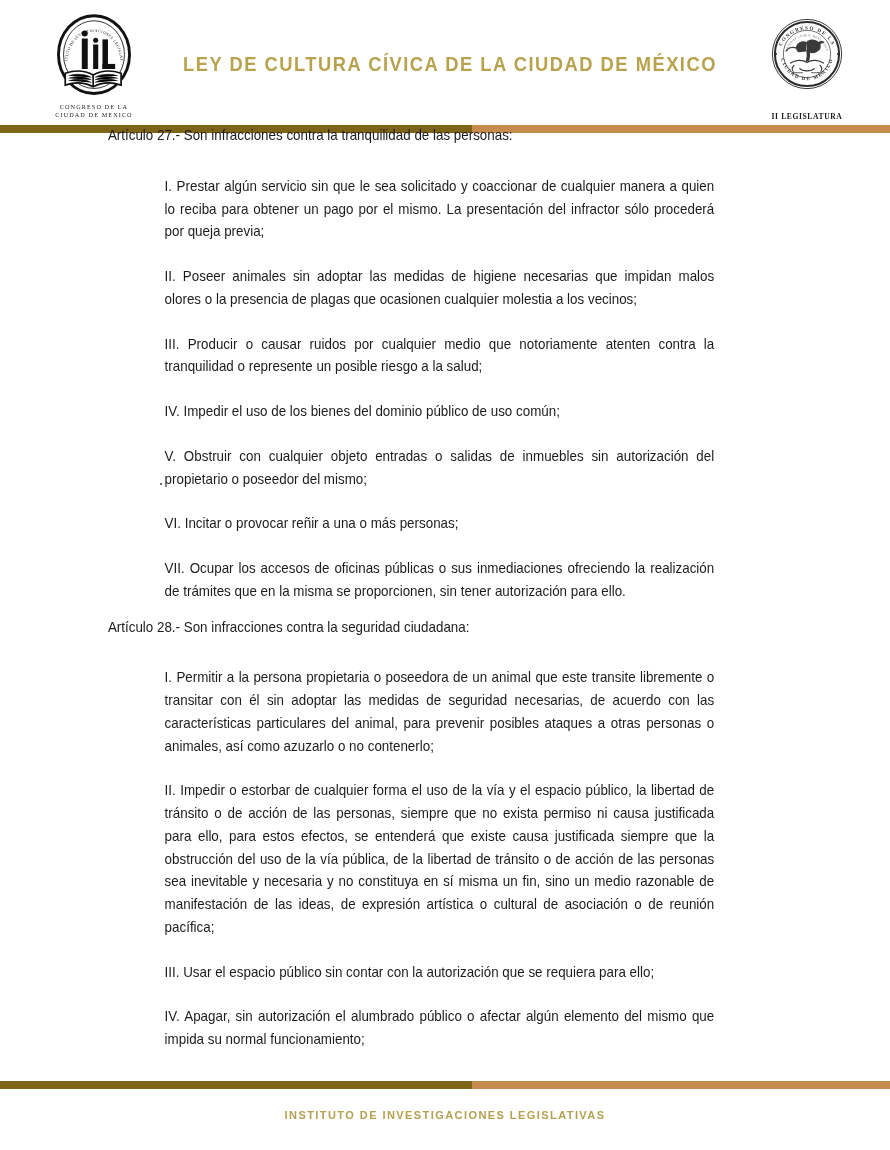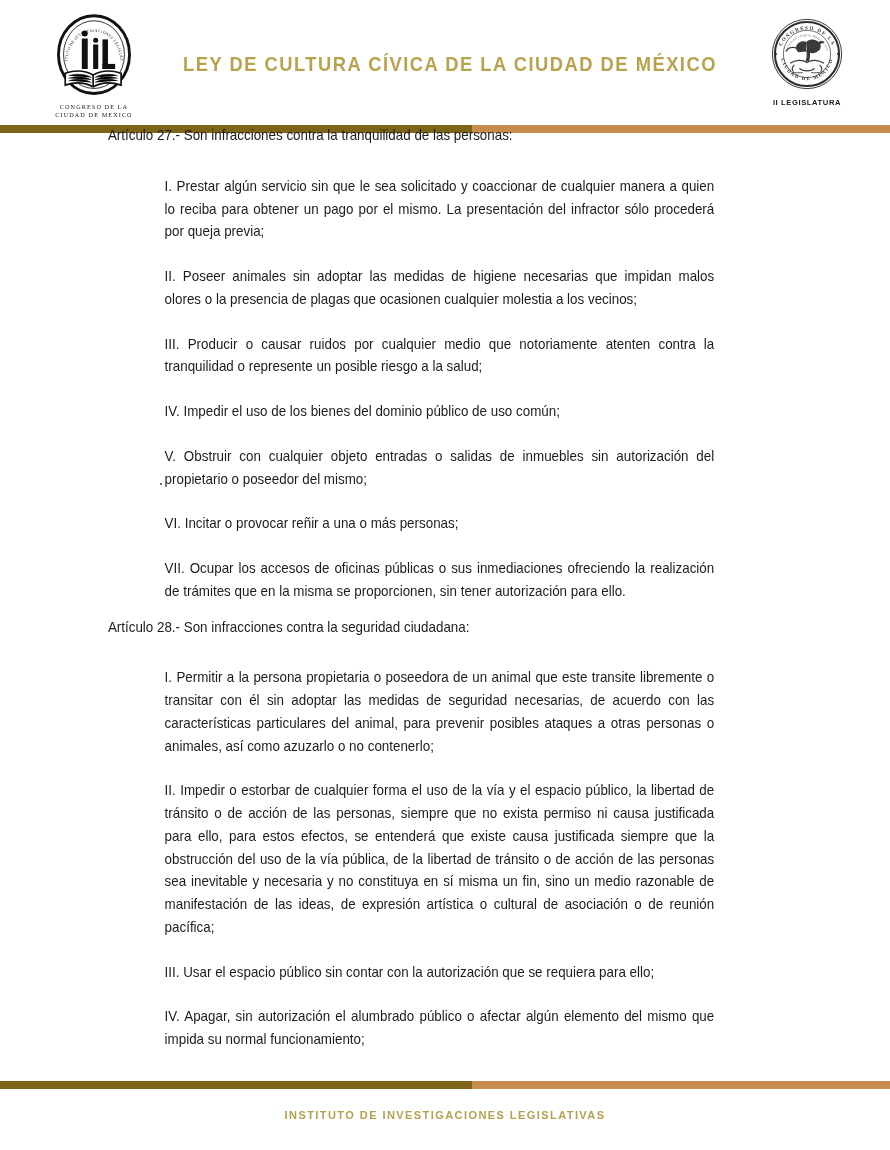--- a/index.html
+++ b/index.html
@@ -75,22 +75,22 @@
     height: 110px;
     display: flex;
     flex-direction: column;
     align-items: center;
   }
   .logo-right .seal {
     width: 76px;
     height: 76px;
   }
   .logo-right .caption {
-    margin-top: 6px;
-    font-family: Liberation Sans, sans-serif;
+    margin-top: 20px;
+    font-family: Liberation Serif, serif;
     font-weight: bold;
     font-size: 7.6px;
     letter-spacing: 0.6px;
     color: #1a1a1a;
     white-space: nowrap;
   }
 
   
   .rule {
     position: absolute;

